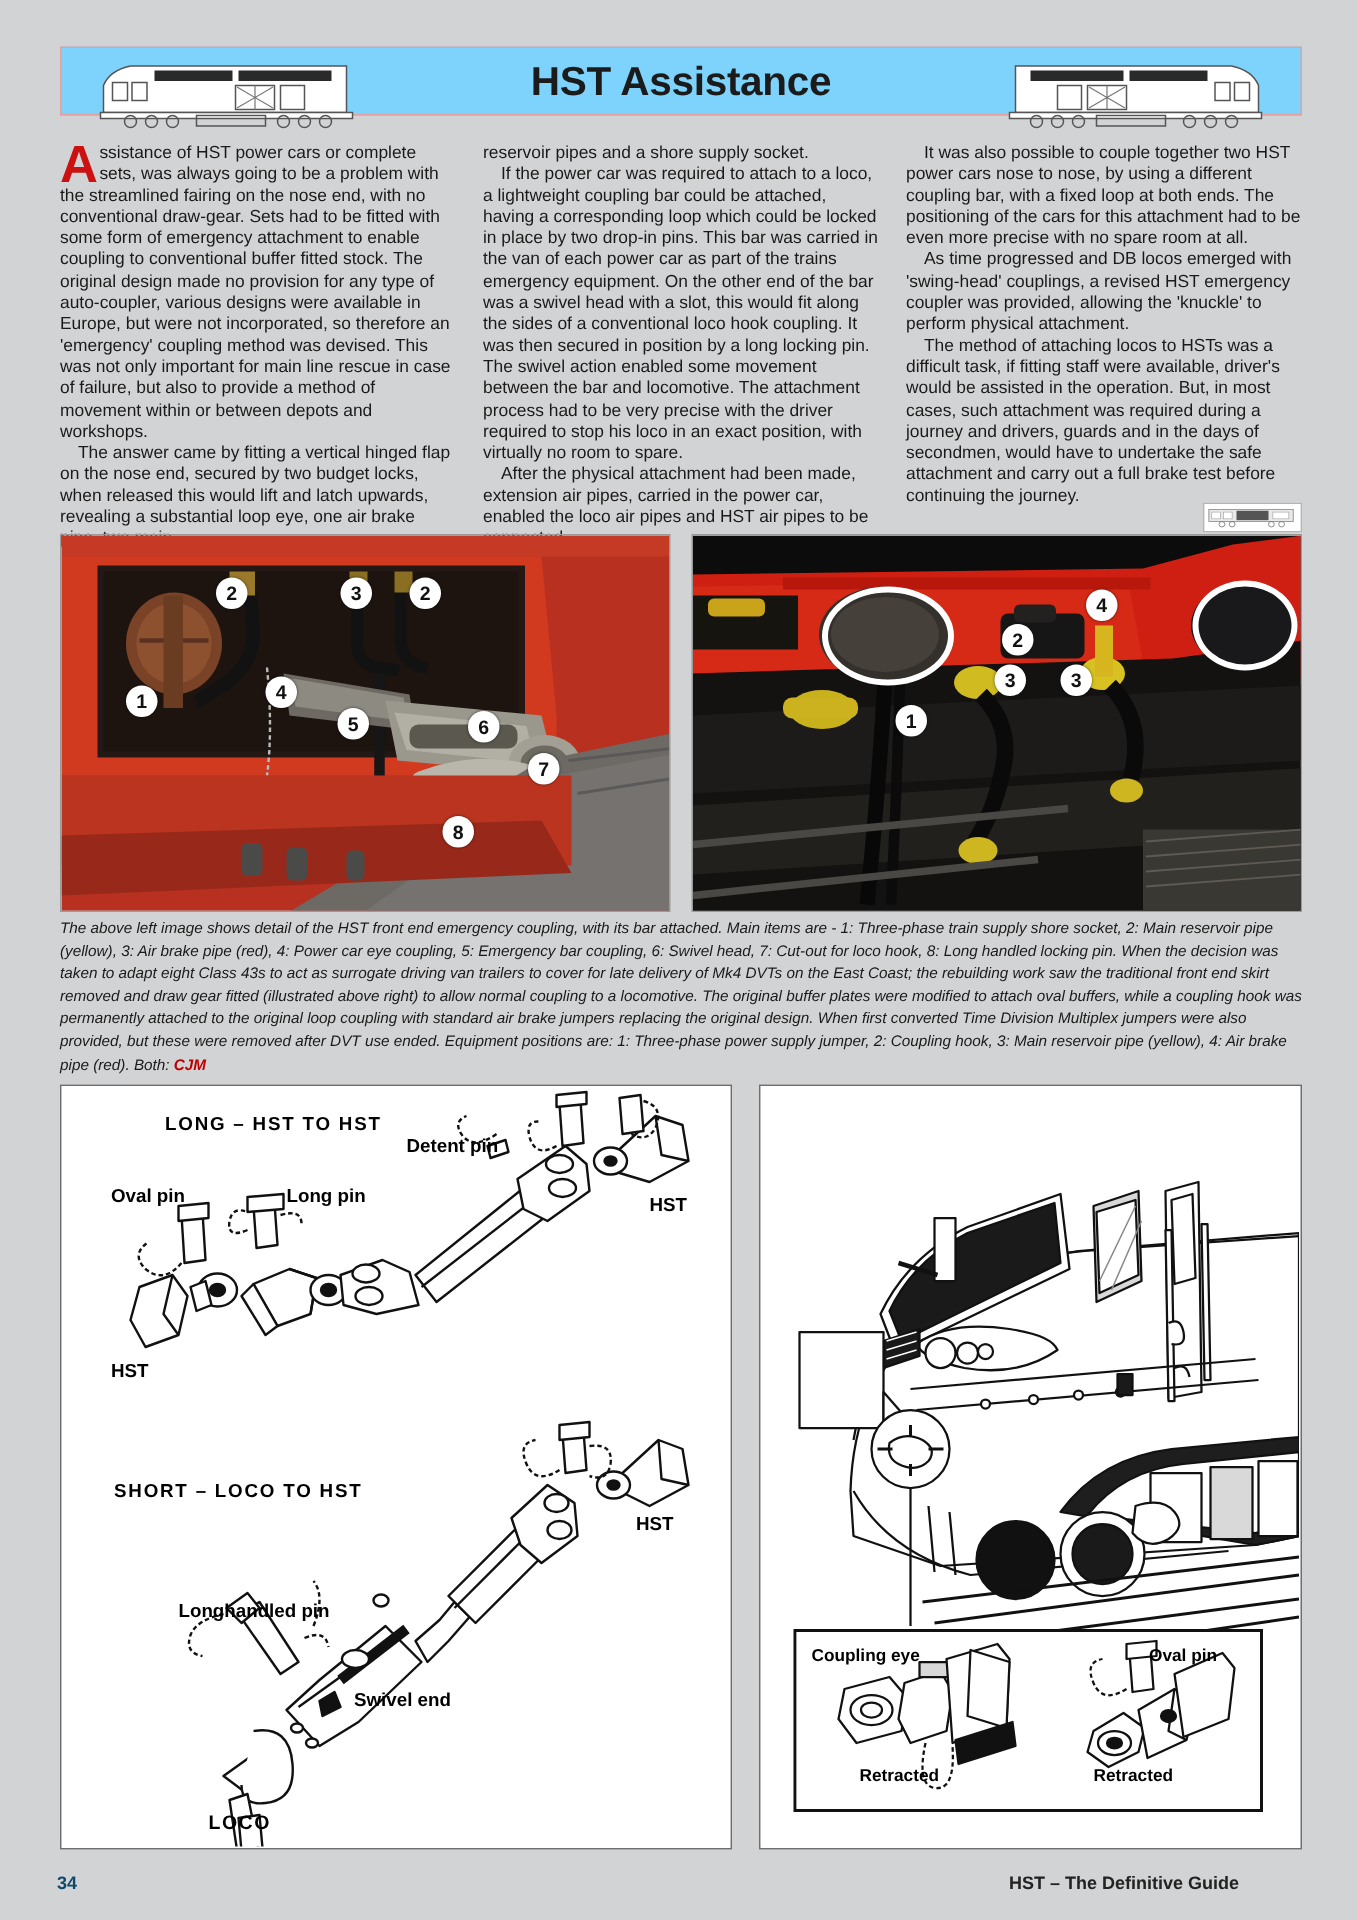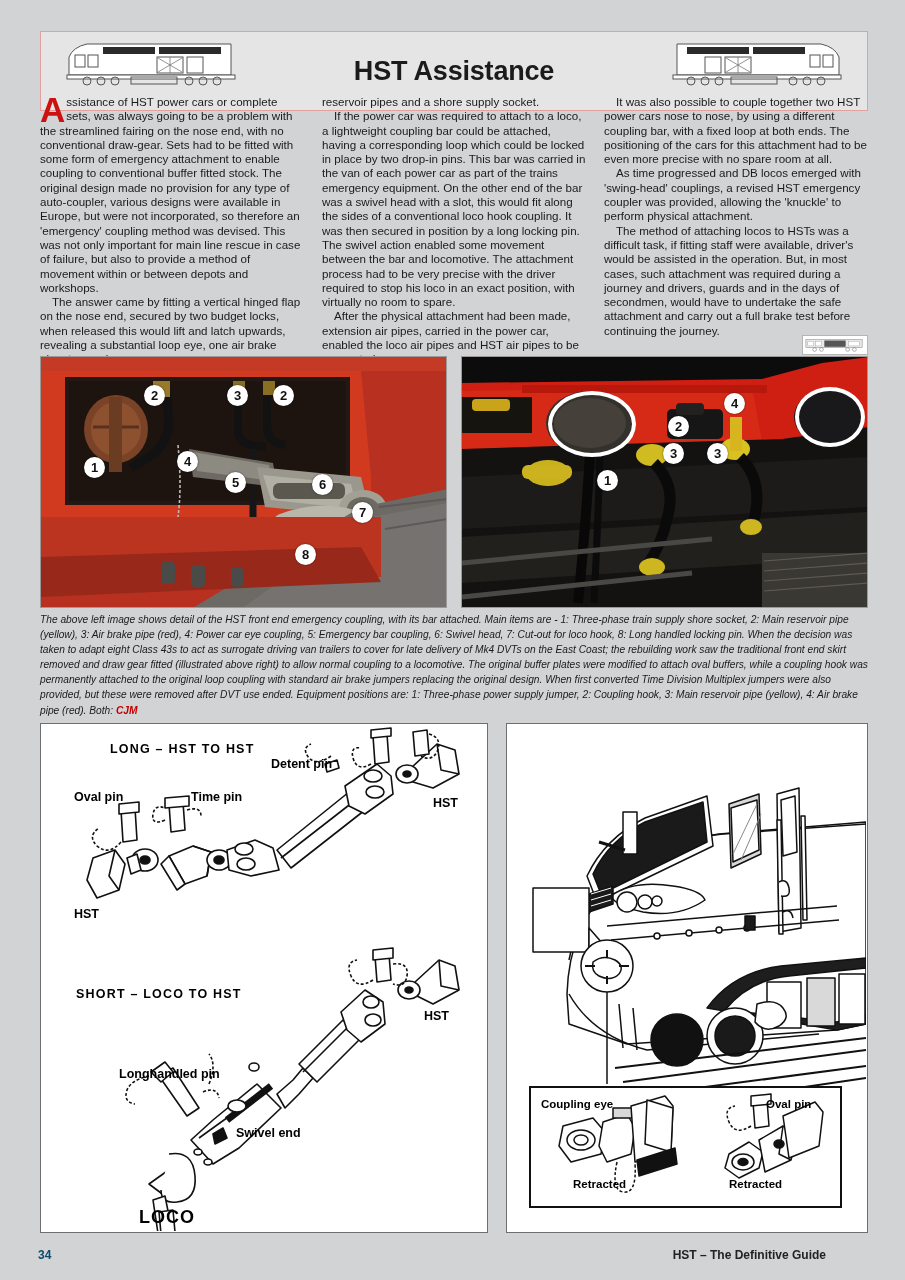--- a/index.html
+++ b/index.html
@@ -6,22 +6,22 @@
   html, body {
     width: 905px; height: 1280px;
     background: #d2d3d5;
     font-family: "Liberation Sans", sans-serif;
     overflow: hidden;
   }
   .page { position: relative; width: 905px; height: 1280px; background: #d2d3d5; }
 
   
   .header-band {
-    position: absolute; left: 40px; top: 31px; width: 828px; height: 80px;
-    background: #e5e5e5; border: 1.5px solid #e3a0a0;
+    position: absolute; left: 40px; top: 31px; width: 828px; height: 46px;
+    background: #7dd3fc; border: 1.5px solid #e3a0a0;
     display: flex; align-items: center; justify-content: center;
   }
   .header-title {
     font-size: 27px; font-weight: bold; color: #1b1b1b; letter-spacing: -0.2px;
   }
   .loco-thumb { position: absolute; top: 5px; height: 50px; }
   .loco-thumb.left { left: 20px; width: 190px; }
   .loco-thumb.right { right: 20px; width: 190px; }
 
   
@@ -365,28 +365,28 @@
           <path d="M108 460 L136 440 L152 452 L124 472 Z" fill="#fff"></path>
           <path d="M128 430 q24 -4 26 22 q2 24 -18 26 q-16 2 -16 -12" fill="#fff"></path>
           <path d="M124 472 L132 512 L118 516 L112 476 Z" fill="#fff"></path>
           <path d="M118 488 L132 486 L134 508 L120 510 Z" fill="#fff"></path>
         </g>
       </svg>
 
       <div class="dlabel" style="left:33px;top:18px;font-size:12.5px;letter-spacing:1.2px;padding-left:36px;">LONG – HST TO HST</div>
       <div class="dlabel" style="left:230px;top:33px;font-size:12.5px;">Detent pin</div>
       <div class="dlabel" style="left:33px;top:66px;font-size:12.5px;">Oval pin</div>
-      <div class="dlabel" style="left:150px;top:66px;font-size:12.5px;">Time pin</div>
+      <div class="dlabel" style="left:150px;top:66px;font-size:12.5px;">Long pin</div>
       <div class="dlabel" style="left:392px;top:72px;font-size:12.5px;">HST</div>
       <div class="dlabel" style="left:33px;top:183px;font-size:12.5px;">HST</div>
       <div class="dlabel" style="left:35px;top:263px;font-size:12.5px;letter-spacing:1.2px;">SHORT – LOCO TO HST</div>
       <div class="dlabel" style="left:383px;top:285px;font-size:12.5px;">HST</div>
       <div class="dlabel" style="left:34px;top:343px;font-size:12.5px;padding-left:44px;">Longhandled pin</div>
       <div class="dlabel" style="left:195px;top:402px;font-size:12.5px;">Swivel end</div>
-      <div class="dlabel" style="left:98px;top:483px;font-size:18px;letter-spacing:1px;">LOCO</div>
+      <div class="dlabel" style="left:98px;top:483px;font-size:13px;letter-spacing:1px;">LOCO</div>
     </div>
 
     <div class="dpanel right">
       <svg width="359" height="507" viewBox="0 0 359 507">
         <rect width="359" height="507" fill="#fff"></rect>
         <g fill="none" stroke="#111" stroke-width="1.5" stroke-linejoin="round">
 
           <path d="M60 270 q2 -70 48 -112 q44 -40 104 -48 l147 -12 L359 170 L359 300 L330 306 L120 320 L62 300 Z" fill="#fff"></path>
           <path d="M62 236 q10 -58 58 -92 q44 -30 96 -34 l143 -10"></path>
 

